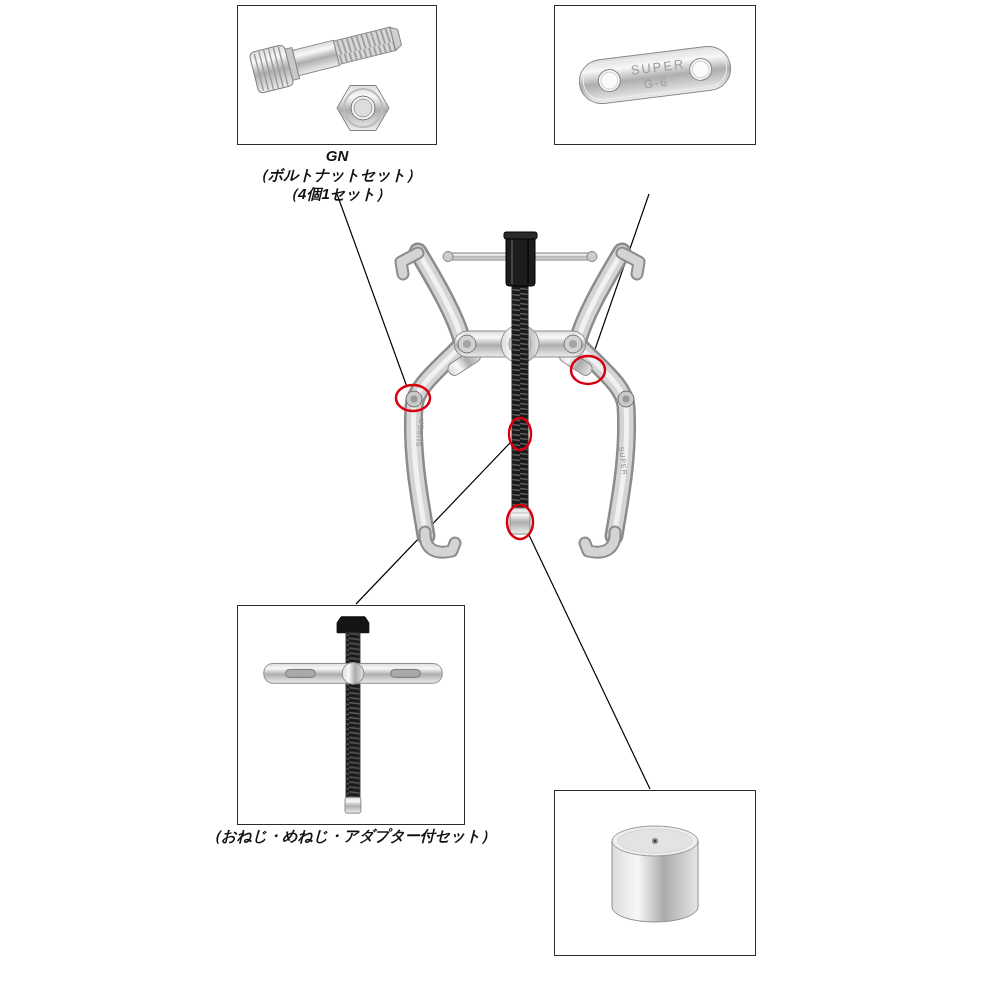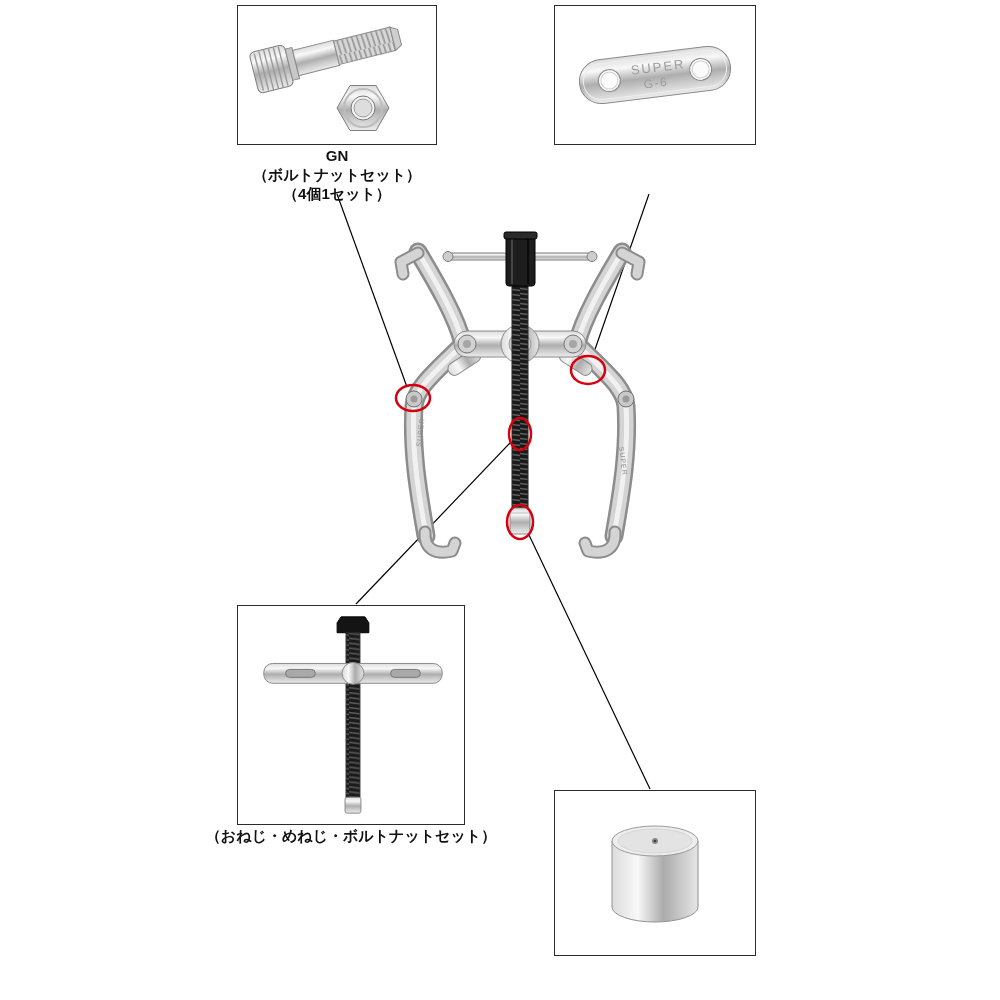--- a/index.html
+++ b/index.html
@@ -5,21 +5,21 @@
   html,body{margin:0;padding:0;background:#fff;}
   .canvas{
     position:relative;width:1000px;height:1000px;background:#fff;overflow:hidden;
     font-family:"Liberation Sans","DejaVu Sans",sans-serif;color:#111;
   }
   .pbox{
     position:absolute;background:#fff;border:1px solid #2b2b2b;box-sizing:border-box;
   }
   .pbox svg{display:block;width:100%;height:100%;}
   .plabel{
-    position:absolute;transform:translateX(-50%);text-align:center;white-space:nowrap;
+    position:absolute;transform:translateX(-50%);text-align:center;white-space:nowrap;font-style:italic;
   }
   .plabel .code{font-size:15px;font-weight:700;line-height:1.25;}
   .plabel .desc{font-size:15px;font-weight:700;line-height:1.25;}
   .overlay{position:absolute;left:0;top:0;width:1000px;height:1000px;pointer-events:none;}
   .puller{position:absolute;left:360px;top:222px;width:320px;height:370px;}
   .hiddendefs{position:absolute;width:0;height:0;}
 </style>
 </head>
 <body>
 
@@ -169,21 +169,21 @@
       <polygon points="104,10 128,10 132,16 132,26 100,26 100,16" fill="#141414" stroke="#000"></polygon>
       <rect x="109" y="26" width="14" height="166" fill="url(#threadsV)" stroke="#2a2a2a"></rect>
       <rect x="26" y="57" width="180" height="20" rx="9" fill="url(#chromeV)" stroke="#8a8a8a"></rect>
       <rect x="48" y="63" width="30" height="8" rx="4" fill="#a9a9a9" stroke="#777"></rect>
       <rect x="154" y="63" width="30" height="8" rx="4" fill="#a9a9a9" stroke="#777"></rect>
       <circle cx="116" cy="67" r="11" fill="url(#chromeH)" stroke="#8a8a8a"></circle>
       <rect x="108" y="192" width="16" height="16" rx="2" fill="url(#chromeV)" stroke="#8a8a8a"></rect>
     </svg>
   </div>
   <div class="plabel" style="left:351px;top:827px">
-    <div class="desc">（おねじ・めねじ・ボルトナットセット）</div>
+    <div class="desc">（おねじ・めねじ・アダプター付セット）</div>
   </div>
 
   <div class="pbox" style="left:554px;top:790px;width:202px;height:166px">
     <svg viewBox="0 0 200 164">
       <path d="M57,50 L57,116 A43 15 0 0 0 143,116 L143,50 Z" fill="url(#chromeH)" stroke="#8f8f8f"></path>
       <ellipse cx="100" cy="50" rx="43" ry="15" fill="#ededed" stroke="#9a9a9a"></ellipse>
       <ellipse cx="100" cy="50" rx="37" ry="12" fill="#e3e3e3" stroke="#d6d6d6"></ellipse>
       <circle cx="100" cy="50" r="3" fill="#8a8a8a"></circle>
       <circle cx="100" cy="50" r="1.3" fill="#3d3d3d"></circle>
     </svg>

